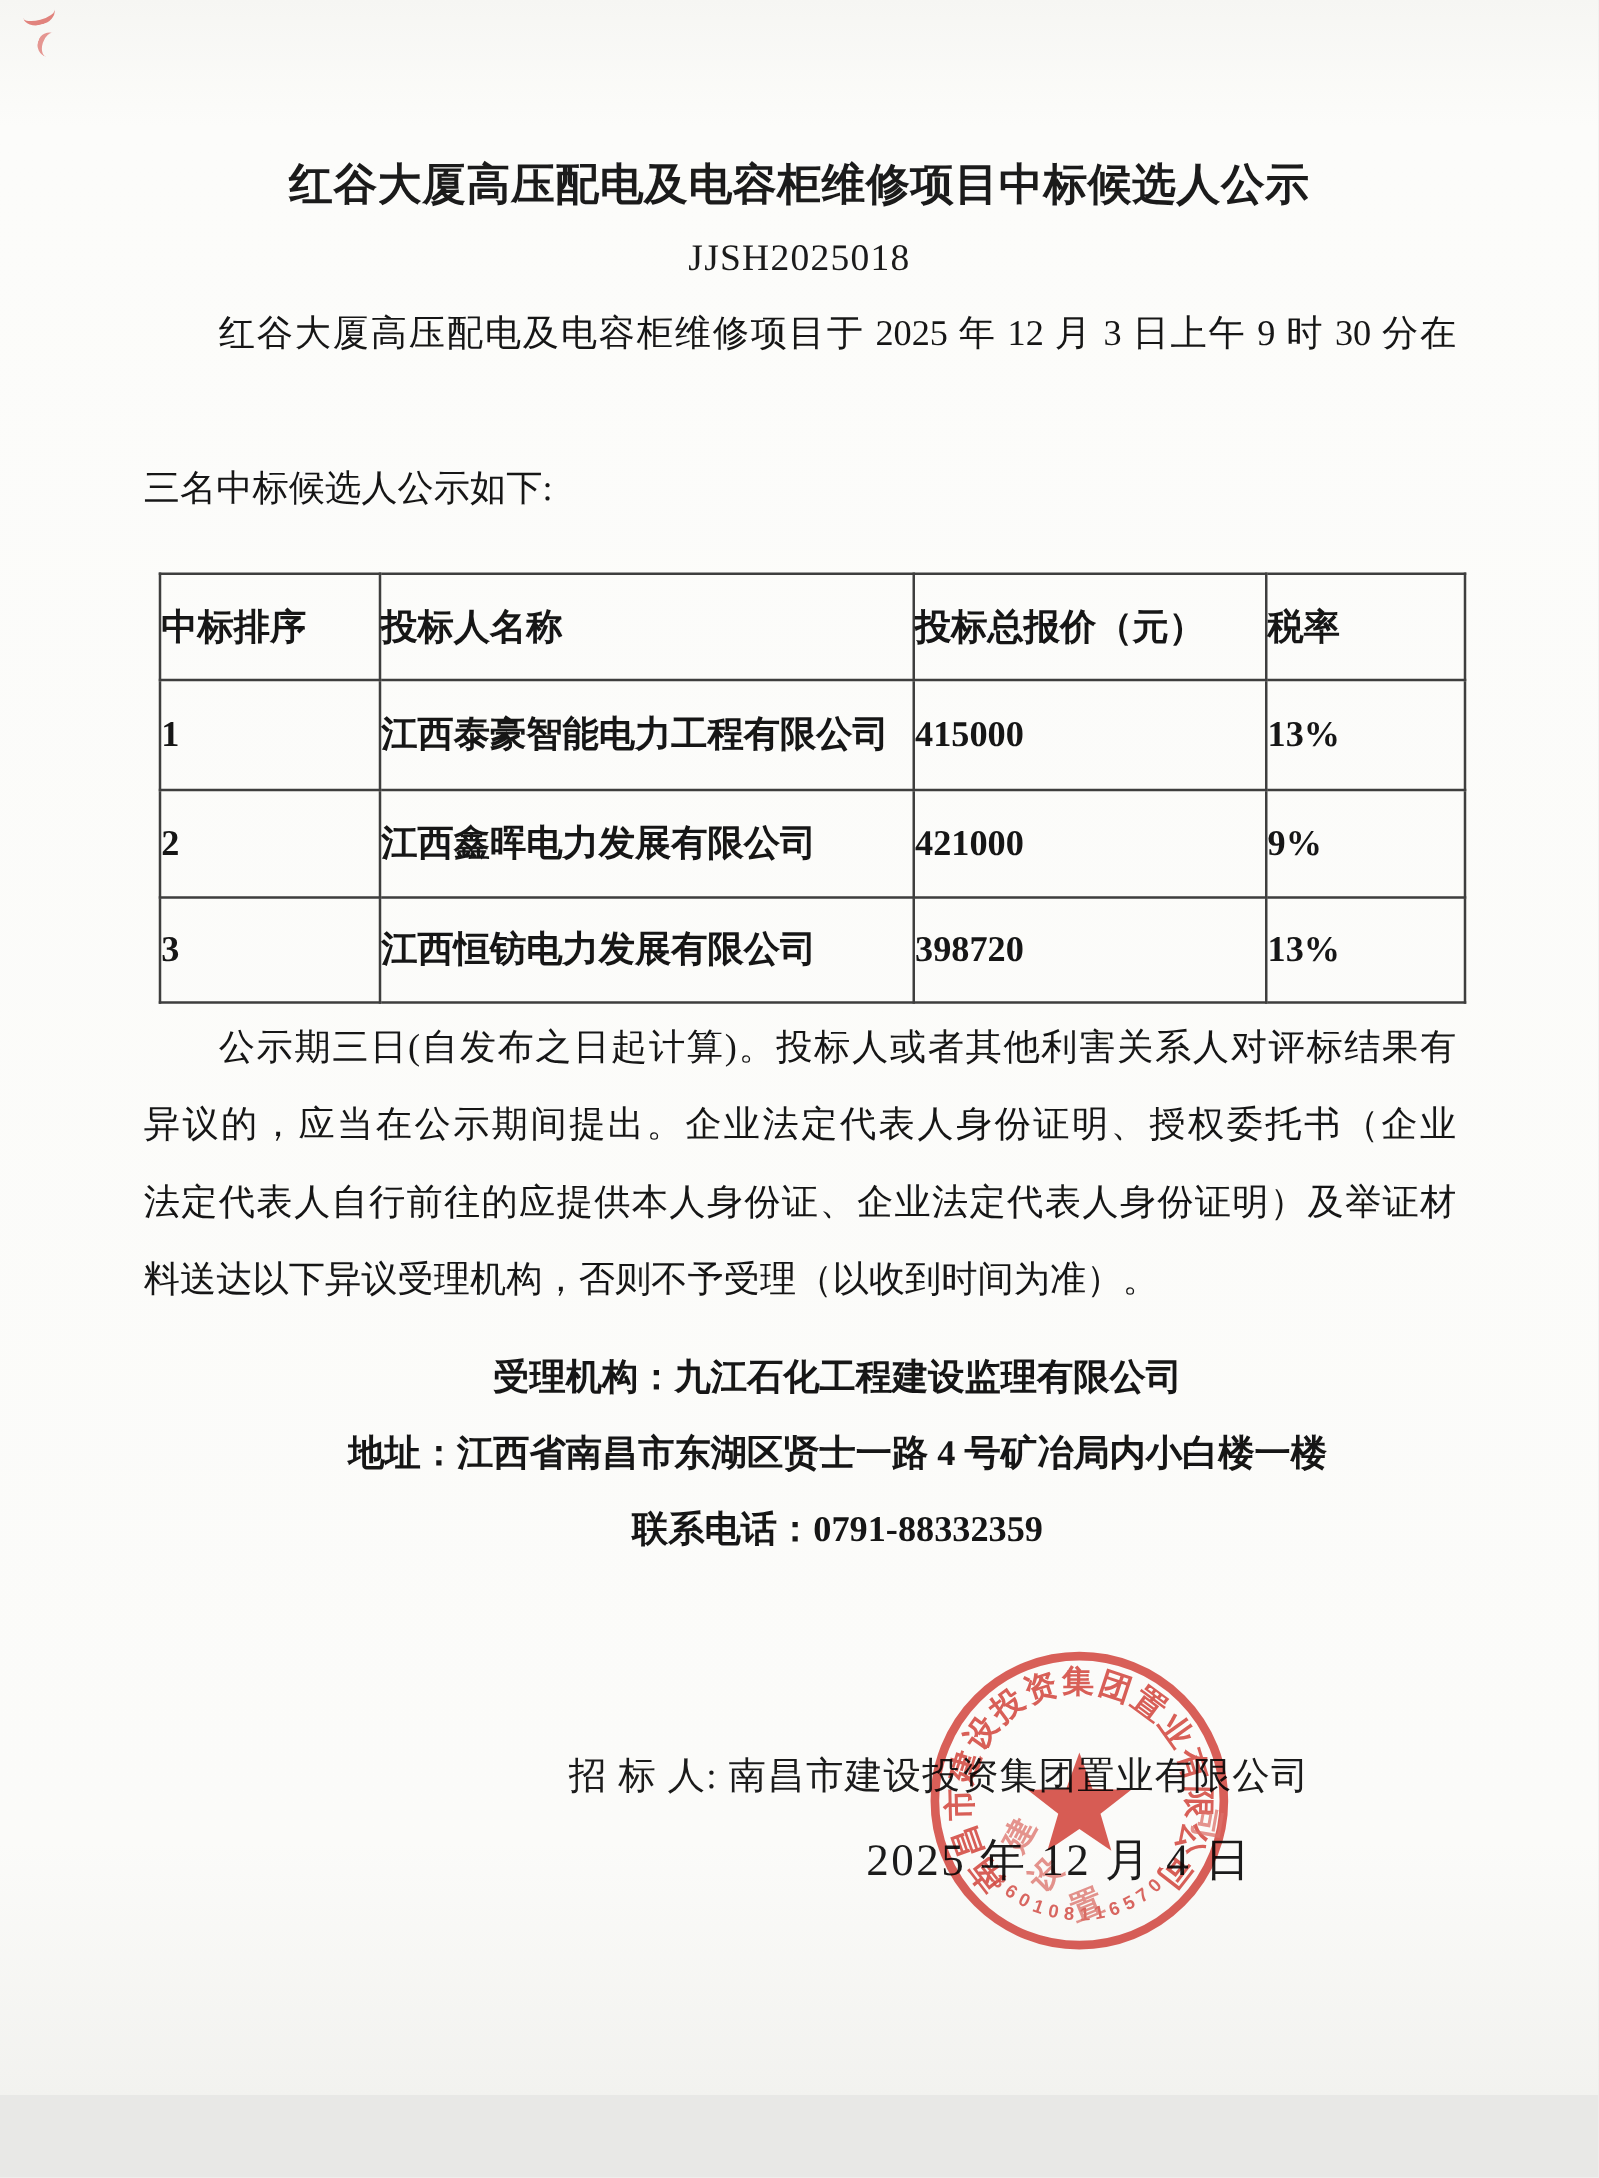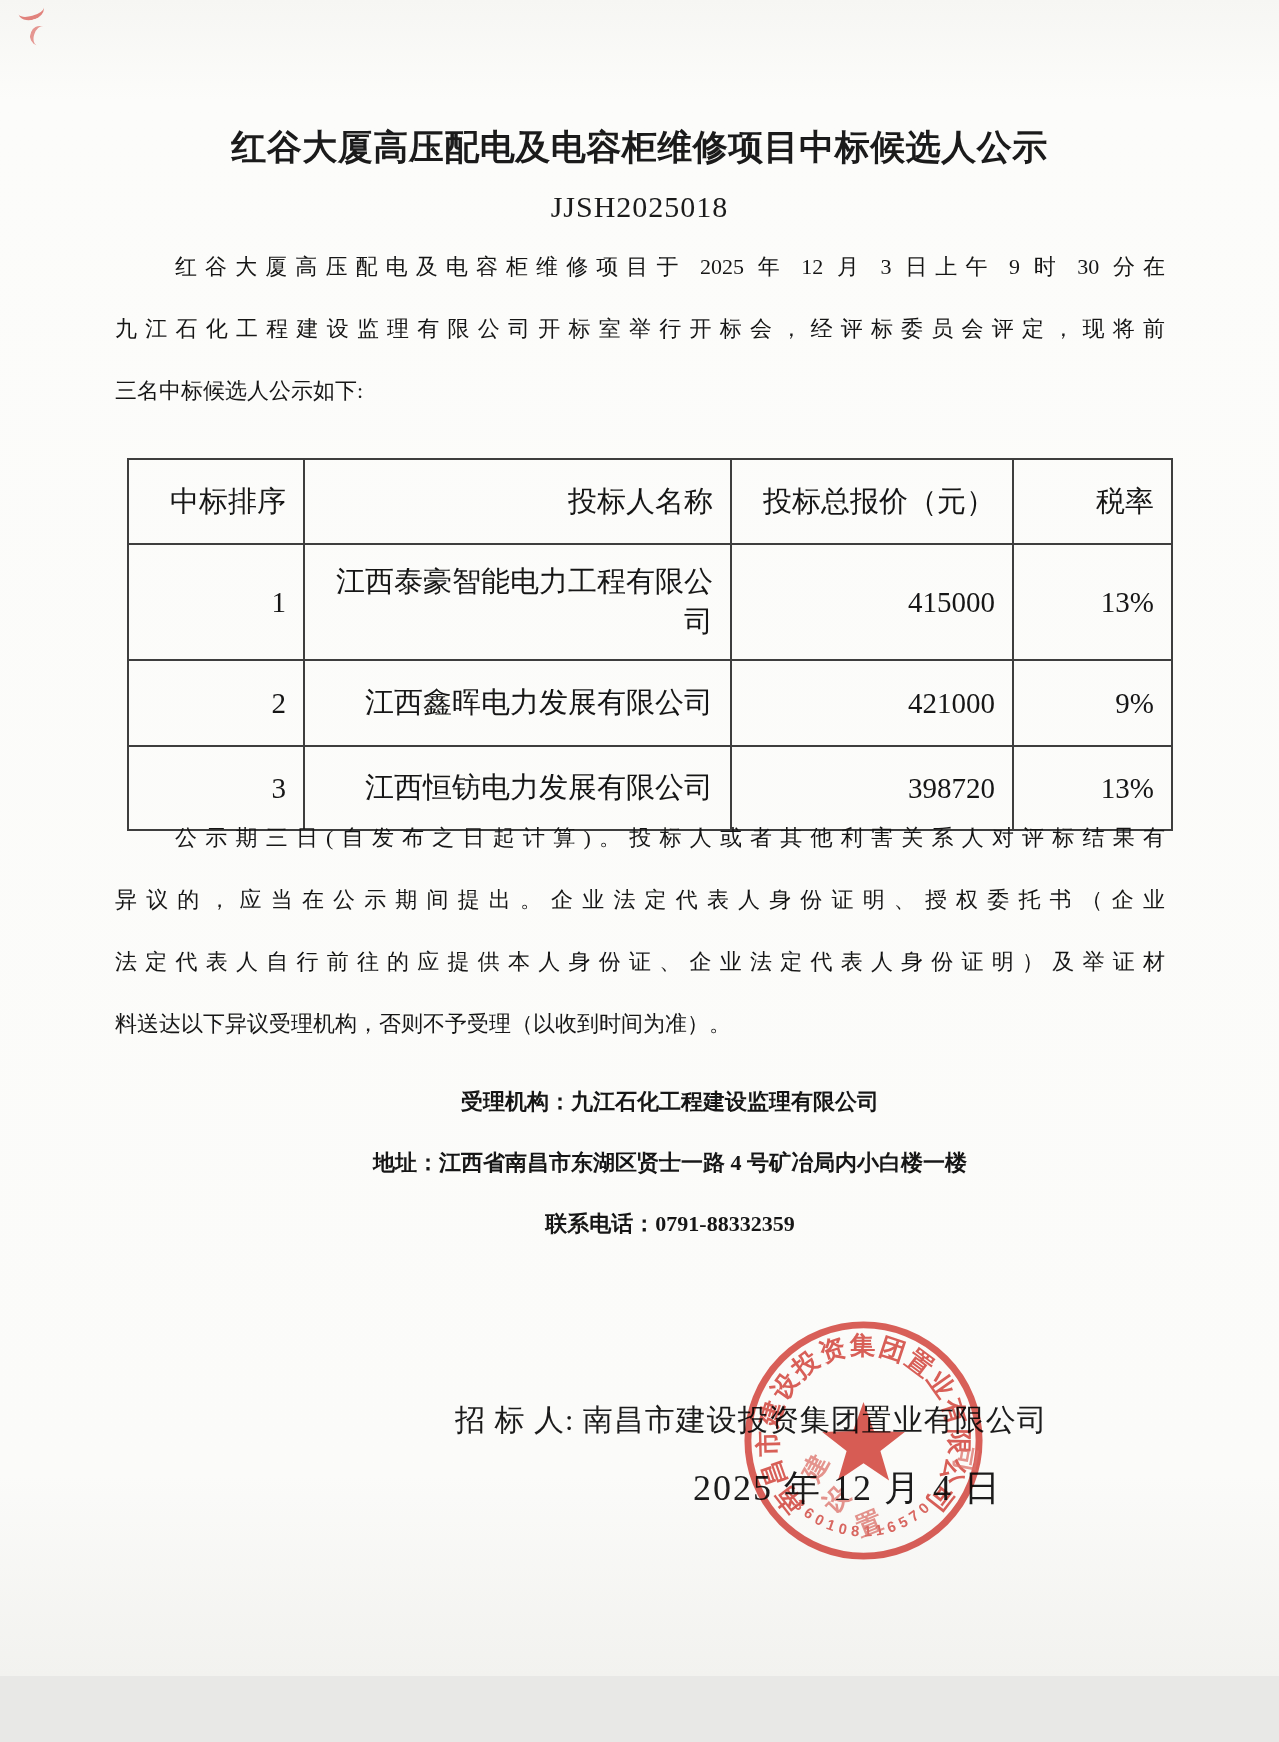--- a/index.html
+++ b/index.html
@@ -19,37 +19,37 @@
     font-family: "Liberation Sans", "DejaVu Sans", sans-serif;
     font-weight: 700; font-size: 35px; letter-spacing: 0.5px;
   }
   .doc-subtitle {
     position: absolute; top: 190px; left: 0; right: 0;
     text-align: center;
     font-weight: 400; font-size: 30px; letter-spacing: 1px;
   }
   .bodyline {
     position: absolute; left: 115px; width: 1050px;
-    font-size: 22px; line-height: 40px;
+    font-size: 29px; line-height: 40px;
     text-align: left; color:#161616;
   }
   .stretch { text-align: justify; text-align-last: justify; }
   .indent { padding-left: 60px; width: 990px; text-align: center; }
   .bold { font-weight: 700; }
 
   table.bid-table {
     position: absolute; left: 127px; top: 458px;
     border-collapse: collapse; table-layout: fixed;
     background: transparent;
   }
   .bid-table th, .bid-table td {
     border: 2px solid #3e3e3e;
-    text-align: right; vertical-align: middle;
-    font-size: 29px; font-weight: 400; color:#161616;
-    padding: 17px;
+    text-align: left; vertical-align: middle;
+    font-size: 29px; font-weight: 700; color:#161616;
+    padding: 0;
   }
   .bid-table tr.hdr   { height: 85px; }
   .bid-table tr.r1    { height: 88px; }
   .bid-table tr.r2    { height: 86px; }
   .bid-table tr.r3    { height: 84px; }
 
   .bidder-line {
     position: absolute; left: 455px; top: 1400px;
     font-size: 30px; letter-spacing: 1px; z-index: 1;
   }
@@ -96,21 +96,20 @@
 
 <div class="page">
 
   <span class="corner-mark mark-a"></span>
   <span class="corner-mark mark-b"></span>
 
   <div class="doc-title">红谷大厦高压配电及电容柜维修项目中标候选人公示</div>
   <div class="doc-subtitle">JJSH2025018</div>
 
   <div class="bodyline stretch indent" style="top:247px">红谷大厦高压配电及电容柜维修项目于 2025 年 12 月 3 日上午 9 时 30 分在</div>
-  <div class="bodyline stretch" style="top:309px">九江石化工程建设监理有限公司开标室举行开标会，经评标委员会评定，现将前</div>
   <div class="bodyline" style="top:371px">三名中标候选人公示如下:</div>
 
   <table class="bid-table">
     <colgroup>
       <col style="width:176px">
         <col style="width:427px">
         <col style="width:282px">
         <col style="width:159px">
     </colgroup>
     <tbody>

